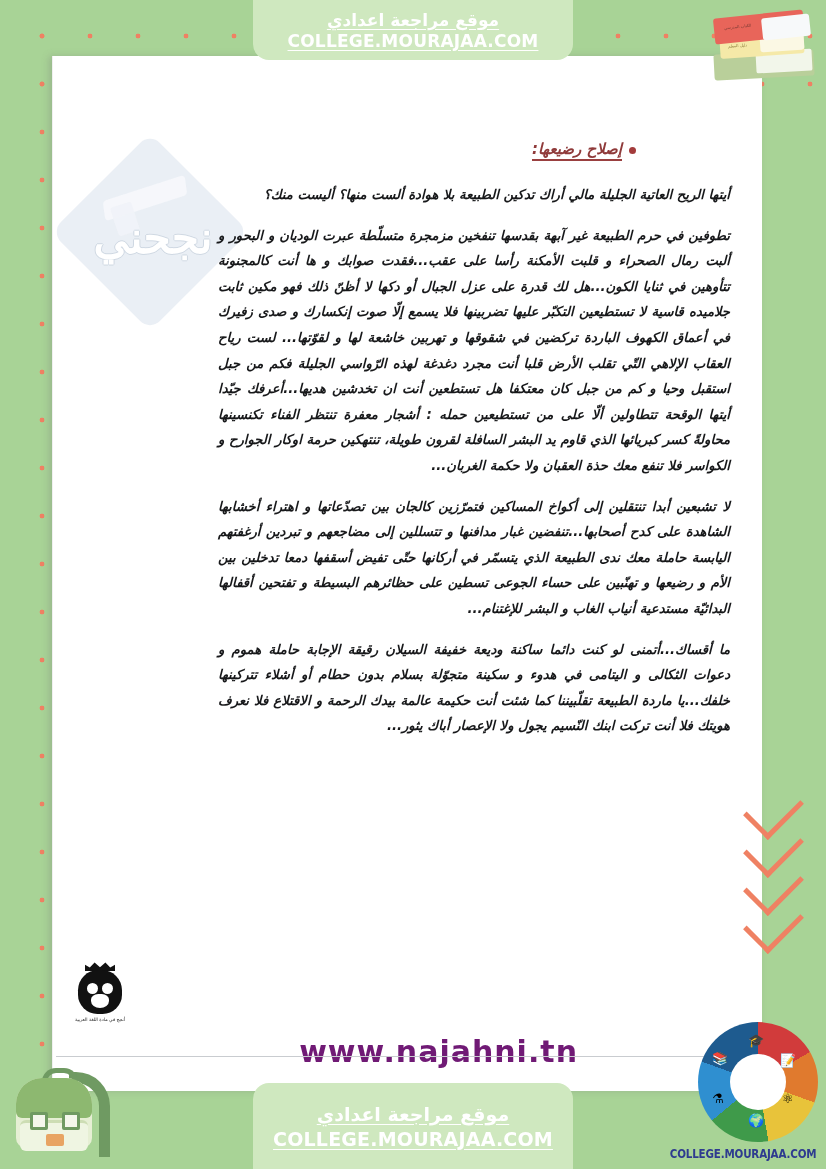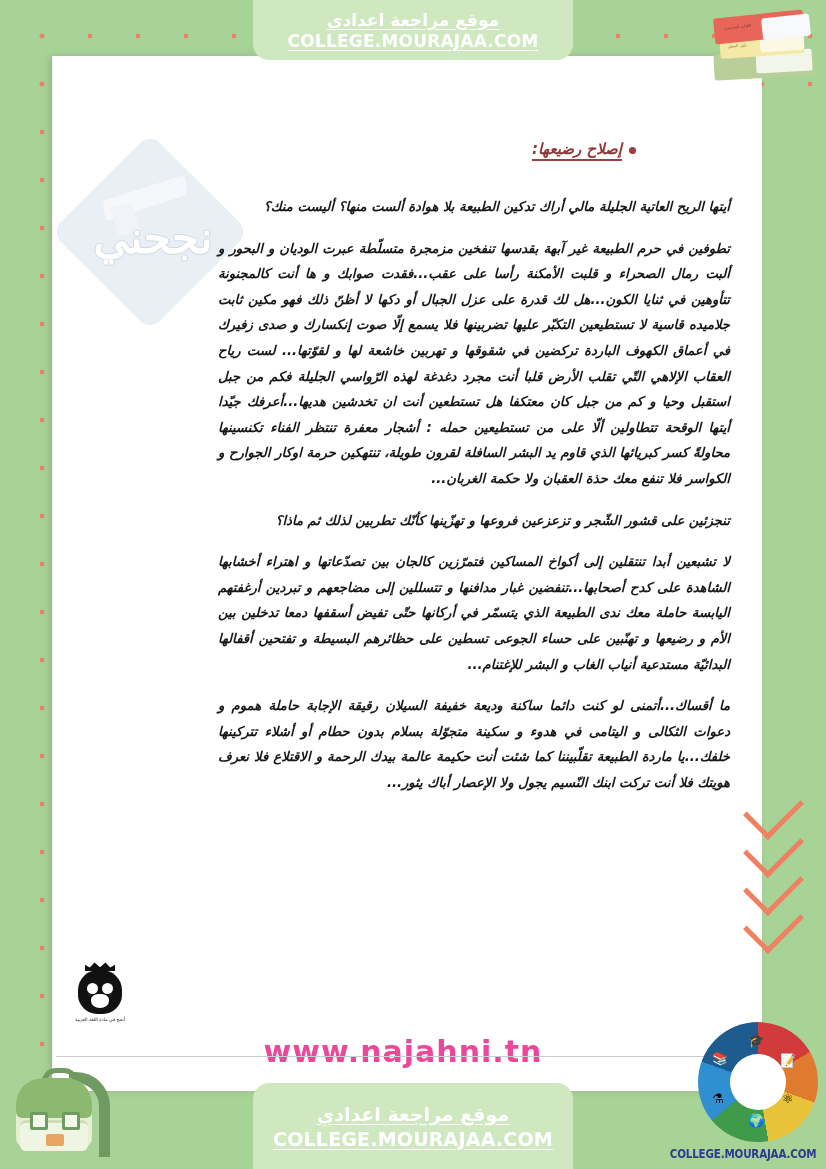--- a/index.html
+++ b/index.html
@@ -87,21 +87,21 @@
     font-family:"DejaVu Sans","Liberation Sans",sans-serif;
   }
 
   
   .body-text{
     position:absolute;right:96px;top:178px;width:512px;
     direction:rtl;text-align:justify;color:#17181a;
     font-family:"DejaVu Sans","Liberation Sans",sans-serif;
     font-size:13.2px;line-height:25.6px;font-style:italic;font-weight:600;
   }
-  .body-text p{margin:16px 0 15px 0;}
+  .body-text p{margin:4px 0 15px 0;}
 
   
   .wm-najahni-badge{
     position:absolute;left:62px;top:152px;width:180px;height:178px;
     pointer-events:none;opacity:.85;
   }
   .wm-diamond{
     position:absolute;left:18px;top:10px;width:140px;height:140px;
     background:#dfe6ef;transform:rotate(45deg);border-radius:14px;opacity:.75;
   }
@@ -113,22 +113,22 @@
     position:absolute;left:52px;top:52px;width:22px;height:30px;
     background:#eef2f7;transform:rotate(-18deg);border-radius:3px;opacity:.9;
   }
   .wm-word{
     position:absolute;left:8px;top:60px;width:166px;text-align:center;
     font-size:44px;font-weight:700;color:#ffffff;direction:rtl;
     text-shadow:0 1px 0 #c7d2de,0 -1px 0 #c7d2de,1px 0 0 #c7d2de,-1px 0 0 #c7d2de;
     font-family:Liberation Sans, sans-serif;
   }
   .wm-site{
-    position:absolute;left:228px;top:1034px;width:350px;text-align:center;
-    font-size:30px;font-weight:700;color:#ec4899;letter-spacing:1px;
+    position:absolute;left:228px;top:1034px;width:350px;text-align:right;
+    font-size:30px;font-weight:700;color:#701a75;letter-spacing:1px;
     pointer-events:none;font-family:"DejaVu Sans","Liberation Sans",sans-serif;
   }
   .hr-thin{
     position:absolute;left:56px;top:1056px;width:700px;height:1px;background:#c9ccd0;
   }
 
   
   .lion-logo{
     position:absolute;left:72px;top:962px;width:56px;height:74px;
     display:flex;flex-direction:column;align-items:center;justify-content:flex-start;
@@ -270,21 +270,20 @@
   </div>
 
   <div class="section-head">
     <span class="bullet-dot"></span>
     <span class="section-title">إصلاح رضيعها:</span>
   </div>
 
   <div class="body-text">
     <p>أيتها الريح العاتية الجليلة مالي أراك تدكين الطبيعة بلا هوادة ألست منها؟ أليست منك؟</p>
     <p>تطوفين في حرم الطبيعة غير آبهة بقدسها تنفخين مزمجرة متسلّطة عبرت الوديان و البحور و ألبت رمال الصحراء و قلبت الأمكنة رأسا على عقب...فقدت صوابك و ها أنت كالمجنونة تتأوهين في ثنايا الكون...هل لك قدرة على عزل الجبال أو دكها لا أظنّ ذلك فهو مكين ثابت جلاميده قاسية لا تستطيعين التكبّر عليها تضربينها فلا يسمع إلّا صوت إنكسارك و صدى زفيرك في أعماق الكهوف الباردة تركضين في شقوقها و تهربين خاشعة لها و لقوّتها... لست رياح العقاب الإلاهي التّي تقلب الأرض قلبا أنت مجرد دغدغة لهذه الرّواسي الجليلة فكم من جبل استقبل وحيا و كم من جبل كان معتكفا هل تستطعين أنت ان تخدشين هديها...أعرفك جيّدا أيتها الوقحة تتطاولين ألّا على من تستطيعين حمله : أشجار معفرة تنتظر الفناء تكنسينها محاولةً كسر كبريائها الذي قاوم يد البشر السافلة لقرون طويلة، تنتهكين حرمة اوكار الجوارح و الكواسر فلا تنفع معك حذة العقبان ولا حكمة الغربان...</p>
-    <p>تنجزئين على قشور الشّجر و تزعزعين فروعها و تهزّينها كأنّك تطربين لذلك ثم ماذا؟</p>
     <p>لا تشبعين أبدا تنتقلين إلى أكواخ المساكين فتمرّزين كالجان بين تصدّعاتها و اهتراء أخشابها الشاهدة على كدح أصحابها...تنفضين غبار مدافنها و تتسللين إلى مضاجعهم و تبردين أرغفتهم اليابسة حاملة معك ندى الطبيعة الذي يتسمّر في أركانها حتّى تفيض أسقفها دمعا تدخلين بين الأم و رضيعها و تهنّبين على حساء الجوعى تسطين على حظائرهم البسيطة و تفتحين أقفالها البدائيّة مستدعية أنياب الغاب و البشر للإغتنام...</p>
     <p>ما أقساك...أتمنى لو كنت دائما ساكنة وديعة خفيفة السيلان رقيقة الإجابة حاملة هموم و دعوات الثكالى و اليتامى في هدوء و سكينة متجوّلة بسلام بدون حطام أو أشلاء تتركينها خلفك...يا ماردة الطبيعة تقلّبيننا كما شئت أنت حكيمة عالمة بيدك الرحمة و الاقتلاع فلا نعرف هويتك فلا أنت تركت ابنك النّسيم يجول ولا الإعصار أباك يثور...</p>
   </div>
 
   <div class="lion-logo">
     <div class="lion-crown"></div>
     <div class="lion-head">
       <div class="lion-muzzle"></div>
     </div>
     <div class="lion-caption">أنجح في مادة اللغة العربية</div>

